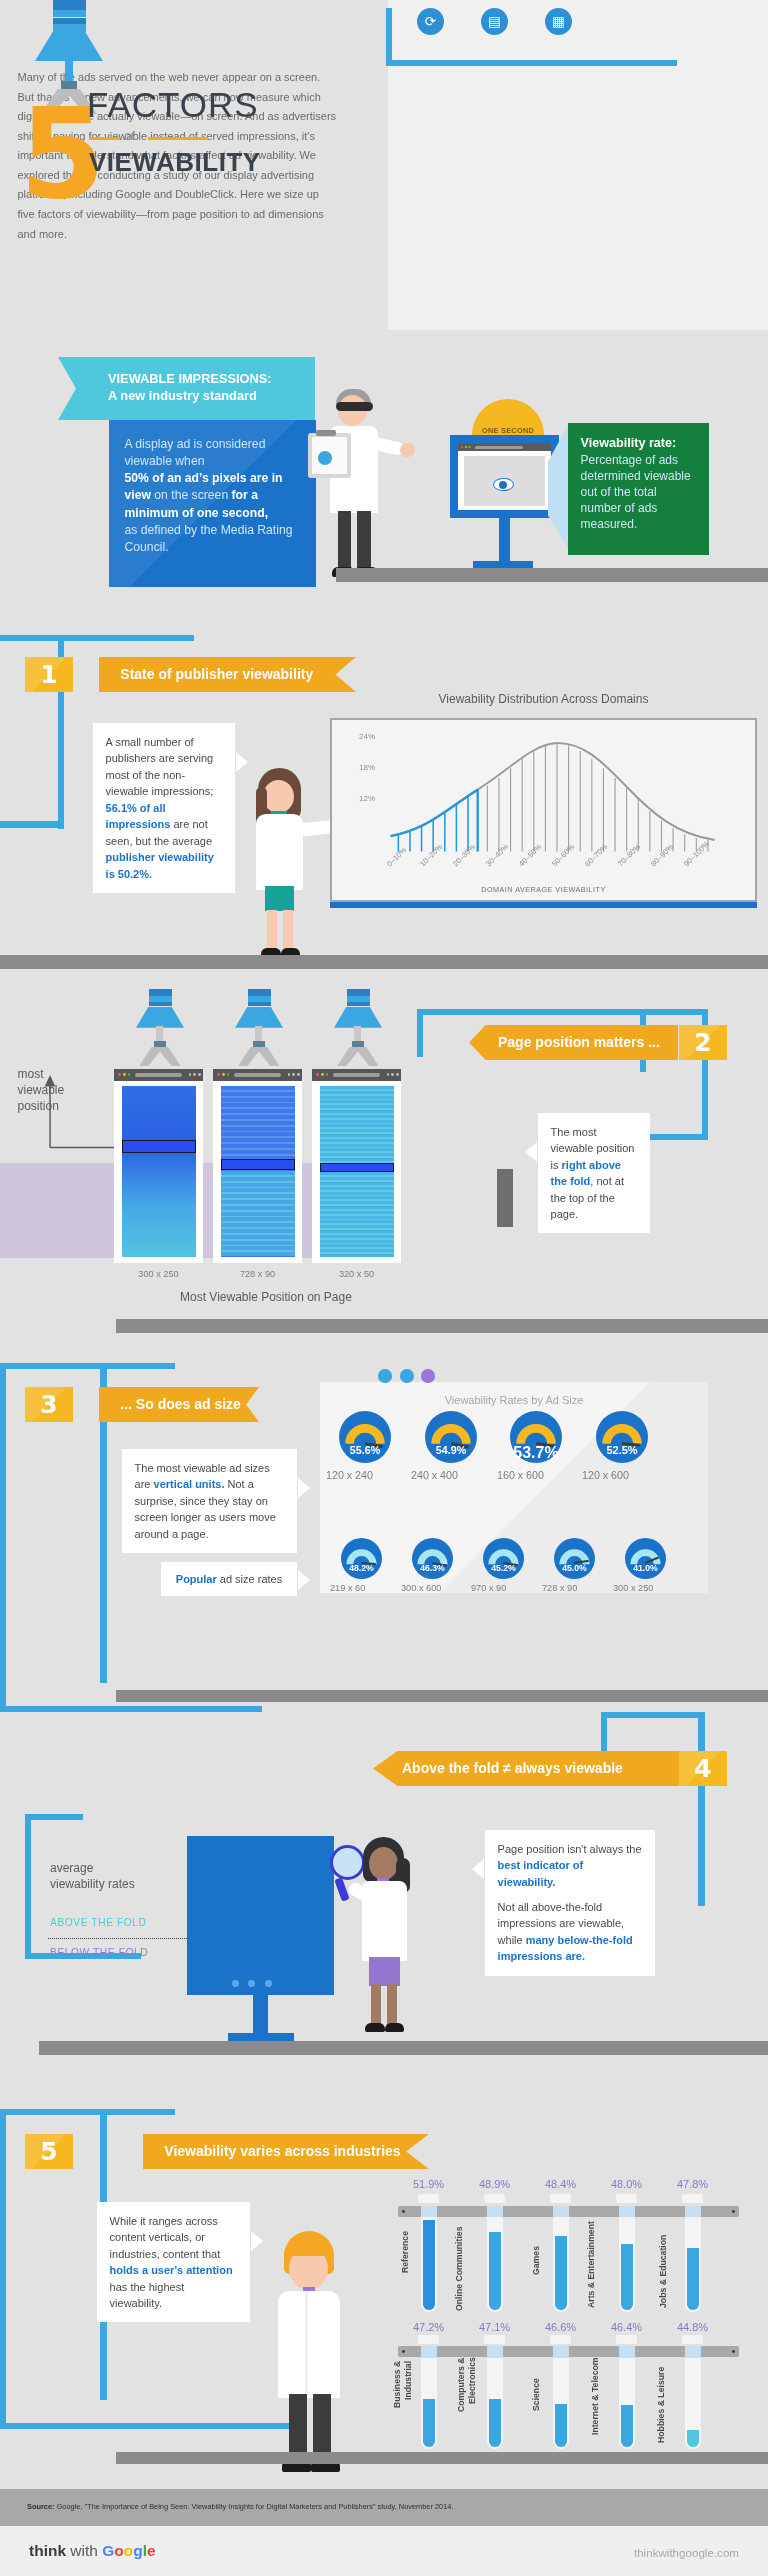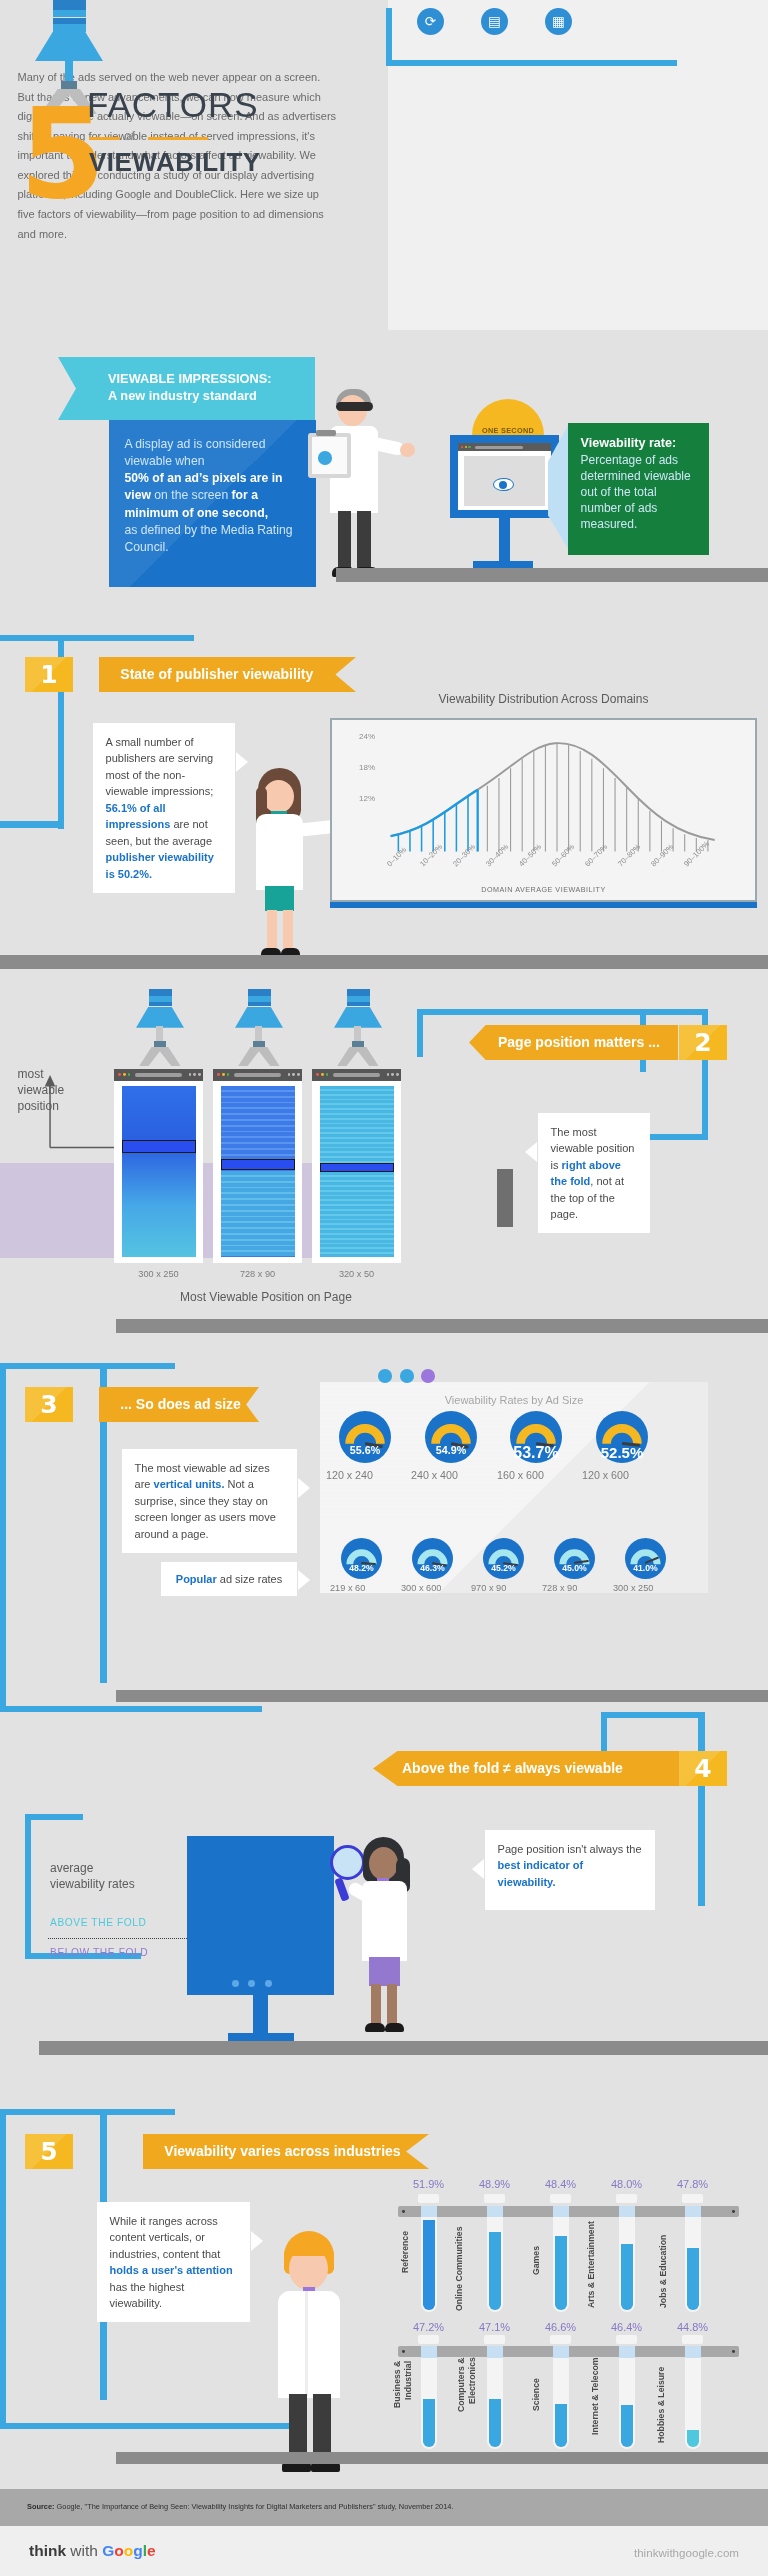--- a/index.html
+++ b/index.html
@@ -521,21 +521,21 @@
   <div class="needle" style="left:26px;top:31px;width:18.4px;height:2.9px;transform:rotate(8deg);"></div>
   <div class="gval" style="top:33px;font-size:16px;">53.7%</div>
 </div>
 <div class="gsize" style="left:497px;top:1469px;width:80px;font-size:10.7px;">160 x 600</div>
 
 <div class="gauge" style="left:596px;top:1411px;width:52px;height:52px;">
   <svg width="52" height="52" viewBox="0 0 54 54">
       <path d="M11,34 A16,16 0 0 1 43,34" fill="none" stroke="#f5b820" stroke-width="9" stroke-linecap="butt"></path>
     </svg>
   <div class="needle" style="left:26px;top:31px;width:18.4px;height:2.9px;transform:rotate(6deg);"></div>
-  <div class="gval" style="top:33px;font-size:15px;">52.5%</div>
+  <div class="gval" style="top:33px;font-size:11px;">52.5%</div>
 </div>
 <div class="gsize" style="left:582px;top:1469px;width:80px;font-size:10.7px;">120 x 600</div>
 
 <div class="gauge" style="left:341px;top:1538px;width:41px;height:41px;">
   <svg width="41" height="41" viewBox="0 0 42 42">
       <path d="M9,27 A12,12 0 0 1 33,27" fill="none" stroke="#a6e6ef" stroke-width="7"></path>
     </svg>
   <div class="needle" style="left:20.4px;top:24px;width:14.5px;height:2.4px;transform:rotate(4deg);"></div>
   <div class="gval" style="top:25px;font-size:8.7px;">48.2%</div>
 </div>
@@ -618,20 +618,21 @@
   <div style="position:absolute;left:25px;top:124px;width:31px;height:29px;background:#9478cf;"></div>
   <div class="p-leg" style="left:27px;top:151px;width:9.7px;height:43px;background:#a37a62;"></div>
   <div class="p-leg" style="left:43px;top:151px;width:9.7px;height:43px;background:#a37a62;"></div>
   <div class="p-shoe" style="left:21.3px;top:190px;width:19.4px;height:8.7px;"></div>
   <div class="p-shoe" style="left:41px;top:190px;width:19.4px;height:8.7px;"></div>
   <div class="p-arm" style="left:3.9px;top:54px;width:29px;height:12.6px;border-radius:5.8px;transform:rotate(30deg);"></div>
 </div>
 
 <div class="bubble" style="left:485px;top:1830px;width:170px;">
   <p style="margin-bottom:8.7px;"><span>Page position isn't always the </span><b>best indicator of viewability.</b></p>
+  <p><span>Not all above-the-fold impressions are viewable, while </span><b>many below-the-fold impressions are.</b></p>
   <span class="tail-l"></span>
 </div>
 <div class="floor" style="left:39px;top:2041px;width:729px;height:13.6px;"></div>
 
 <div class="pipe" style="left:0px;top:2109px;width:5.8px;height:320px;"></div>
 <div class="pipe" style="left:0px;top:2109px;width:175px;height:5.8px;"></div>
 <div class="pipe" style="left:100px;top:2109px;width:6.8px;height:291px;"></div>
 <div class="pipe" style="left:0px;top:2423px;width:291px;height:5.8px;"></div>
 
 <div class="numbox" style="left:25px;top:2134px;">5</div>

